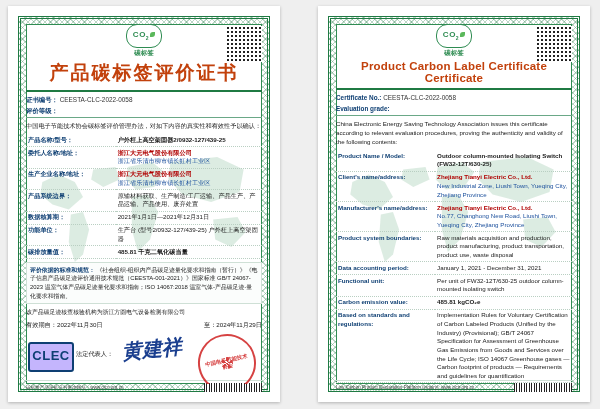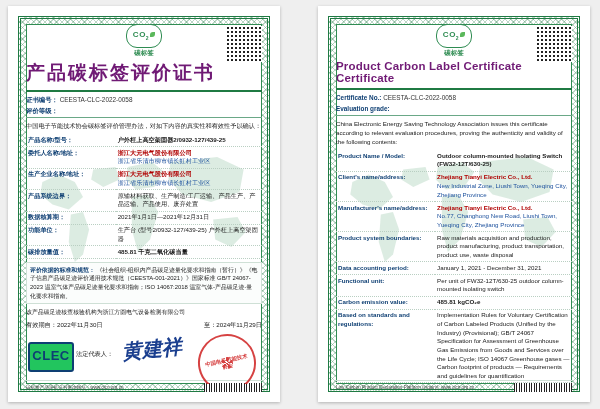--- a/index.html
+++ b/index.html
@@ -51,21 +51,21 @@
   }
   .logo .badge{
     width:34px;height:22px;margin:0 auto;border-radius:11px;
     border:1.6px solid #2f8c52;color:#2f8c52;font-size:8px;font-weight:bold;
     line-height:20px;letter-spacing:.5px;
   }
   .logo .badge span{font-size:5px;vertical-align:sub;}
   .logo .sub{font-size:6.5px;color:#2f8c52;font-weight:bold;margin-top:1px;}
   .leafdot{display:inline-block;width:5px;height:5px;background:#5bb85b;border-radius:60% 0 60% 0;vertical-align:middle;margin-left:1px;}
   .title{
-    text-align:left;font-weight:bold;color:#701a75;
+    text-align:center;font-weight:bold;color:#c2410c;
     margin-top:2px;
   }
   .left .title{font-size:19px;letter-spacing:2px;font-family:"Liberation Serif",serif;}
   .right .title{font-size:11.5px;letter-spacing:.2px;}
   .rule{height:2px;background:#1f7a43;margin:4px 0 3px;}
   .rule.thin{height:1px;background:#6aa887;margin:2px 0 4px;}
   .kvline{font-size:6.4px;color:#1a1a1a;line-height:1.5;margin:1px 0;}
   .kvline .k{color:#0e3f73;font-weight:bold;}
   .kvline .v{color:#333;}
   .note{font-size:6.2px;color:#1a1a1a;line-height:1.45;margin:4px 0 3px;}
@@ -78,21 +78,21 @@
   .right table.info td.k{width:42%;}
   .val-em{color:#b00000;font-weight:bold;}
   .blue{color:#1b4f9c;}
   .basis{font-size:5.9px;color:#1a1a1a;line-height:1.45;border:1px solid #cfe0d6;padding:3px;margin-top:3px;background:#fbfdfc;}
   .footnote{font-size:5.9px;color:#1a1a1a;line-height:1.5;margin-top:4px;text-align:justify;}
   .dates{display:flex;justify-content:space-between;font-size:6.2px;color:#1a1a1a;margin-top:4px;}
   .signrow{position:relative;height:54px;margin-top:2px;}
   .clec{
     position:absolute;left:2px;top:10px;width:42px;height:26px;border:2px solid #0e3f73;border-radius:3px;
     color:#0e3f73;font-weight:bold;font-size:13px;text-align:center;line-height:24px;letter-spacing:.5px;
-    background:#22c55e;
+    background:#c4b5fd;
   }
   .legal{position:absolute;left:50px;top:18px;font-size:6.2px;color:#1a1a1a;}
   .sig{
     position:absolute;left:96px;top:4px;font-family:"Liberation Serif",serif;
     font-size:20px;color:#1b3f8f;transform:rotate(-6deg);font-weight:bold;font-style:italic;
   }
   .seal{
     position:absolute;right:6px;top:2px;width:54px;height:54px;border-radius:50%;
     border:2px solid #cf2222;color:#cf2222;opacity:.85;
     display:flex;align-items:center;justify-content:center;text-align:center;

